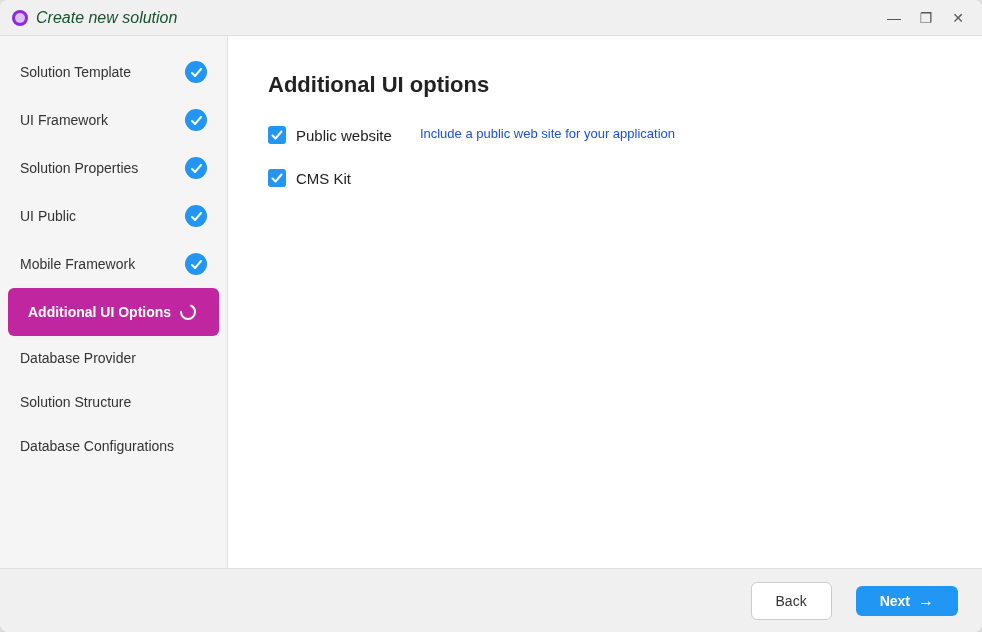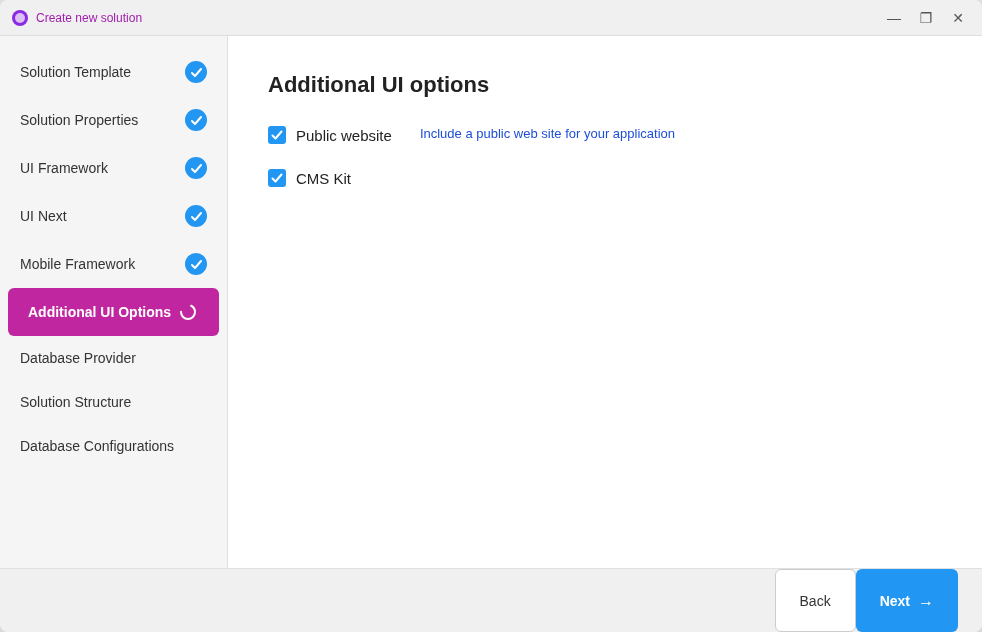--- a/index.html
+++ b/index.html
@@ -36,23 +36,24 @@
       width: 16px;
       height: 16px;
       margin-right: 8px;
       background: #8a2be2;
       border-radius: 50%;
       display: flex;
       align-items: center;
       justify-content: center;
     }
     .titlebar-title {
-      font-size: 12px;
-      color: #a21caf;
+      font-size: 16px;
+      color: #14532d;
       flex: 1;
+      font-style: italic;
     }
     .titlebar-controls {
       display: flex;
       gap: 8px;
     }
     .titlebar-btn {
       width: 24px;
       height: 24px;
       background: none;
       border: none;
@@ -166,23 +167,24 @@
     }
     .option-desc {
       font-size: 13px;
       color: #1d4ed8;
       margin-left: 28px;
     }
     .footer {
       height: 64px;
       background: #f0f0f0;
       display: flex;
+      align-items: center;
       justify-content: flex-end;
       padding: 0 24px;
-      gap: 0;
+      gap: 24px;
       border-top: 1px solid #e0e0e0;
       flex-shrink: 0;
     }
     .btn-back {
       padding: 10px 24px;
       background: #fff;
       border: 1px solid #ccc;
       border-radius: 6px;
       font-size: 14px;
       color: #333;
@@ -230,39 +232,39 @@
       <div class="sidebar-item">
         <span class="sidebar-item-label">Solution Template</span>
         <div class="check-icon">
           <svg viewBox="0 0 13 13" fill="none">
               <polyline points="2,7 5,10 11,3" stroke="white" stroke-width="2" stroke-linecap="round" stroke-linejoin="round"></polyline>
             </svg>
         </div>
       </div>
 
       <div class="sidebar-item">
+        <span class="sidebar-item-label">UI Framework</span>
+        <div class="check-icon">
+          <svg viewBox="0 0 13 13" fill="none">
+              <polyline points="2,7 5,10 11,3" stroke="white" stroke-width="2" stroke-linecap="round" stroke-linejoin="round"></polyline>
+            </svg>
+        </div>
+      </div>
+
+      <div class="sidebar-item">
         <span class="sidebar-item-label">Solution Properties</span>
         <div class="check-icon">
           <svg viewBox="0 0 13 13" fill="none">
               <polyline points="2,7 5,10 11,3" stroke="white" stroke-width="2" stroke-linecap="round" stroke-linejoin="round"></polyline>
             </svg>
         </div>
       </div>
 
       <div class="sidebar-item">
-        <span class="sidebar-item-label">UI Framework</span>
-        <div class="check-icon">
-          <svg viewBox="0 0 13 13" fill="none">
-              <polyline points="2,7 5,10 11,3" stroke="white" stroke-width="2" stroke-linecap="round" stroke-linejoin="round"></polyline>
-            </svg>
-        </div>
-      </div>
-
-      <div class="sidebar-item">
-        <span class="sidebar-item-label">UI Next</span>
+        <span class="sidebar-item-label">UI Public</span>
         <div class="check-icon">
           <svg viewBox="0 0 13 13" fill="none">
               <polyline points="2,7 5,10 11,3" stroke="white" stroke-width="2" stroke-linecap="round" stroke-linejoin="round"></polyline>
             </svg>
         </div>
       </div>
 
       <div class="sidebar-item">
         <span class="sidebar-item-label">Mobile Framework</span>
         <div class="check-icon">

